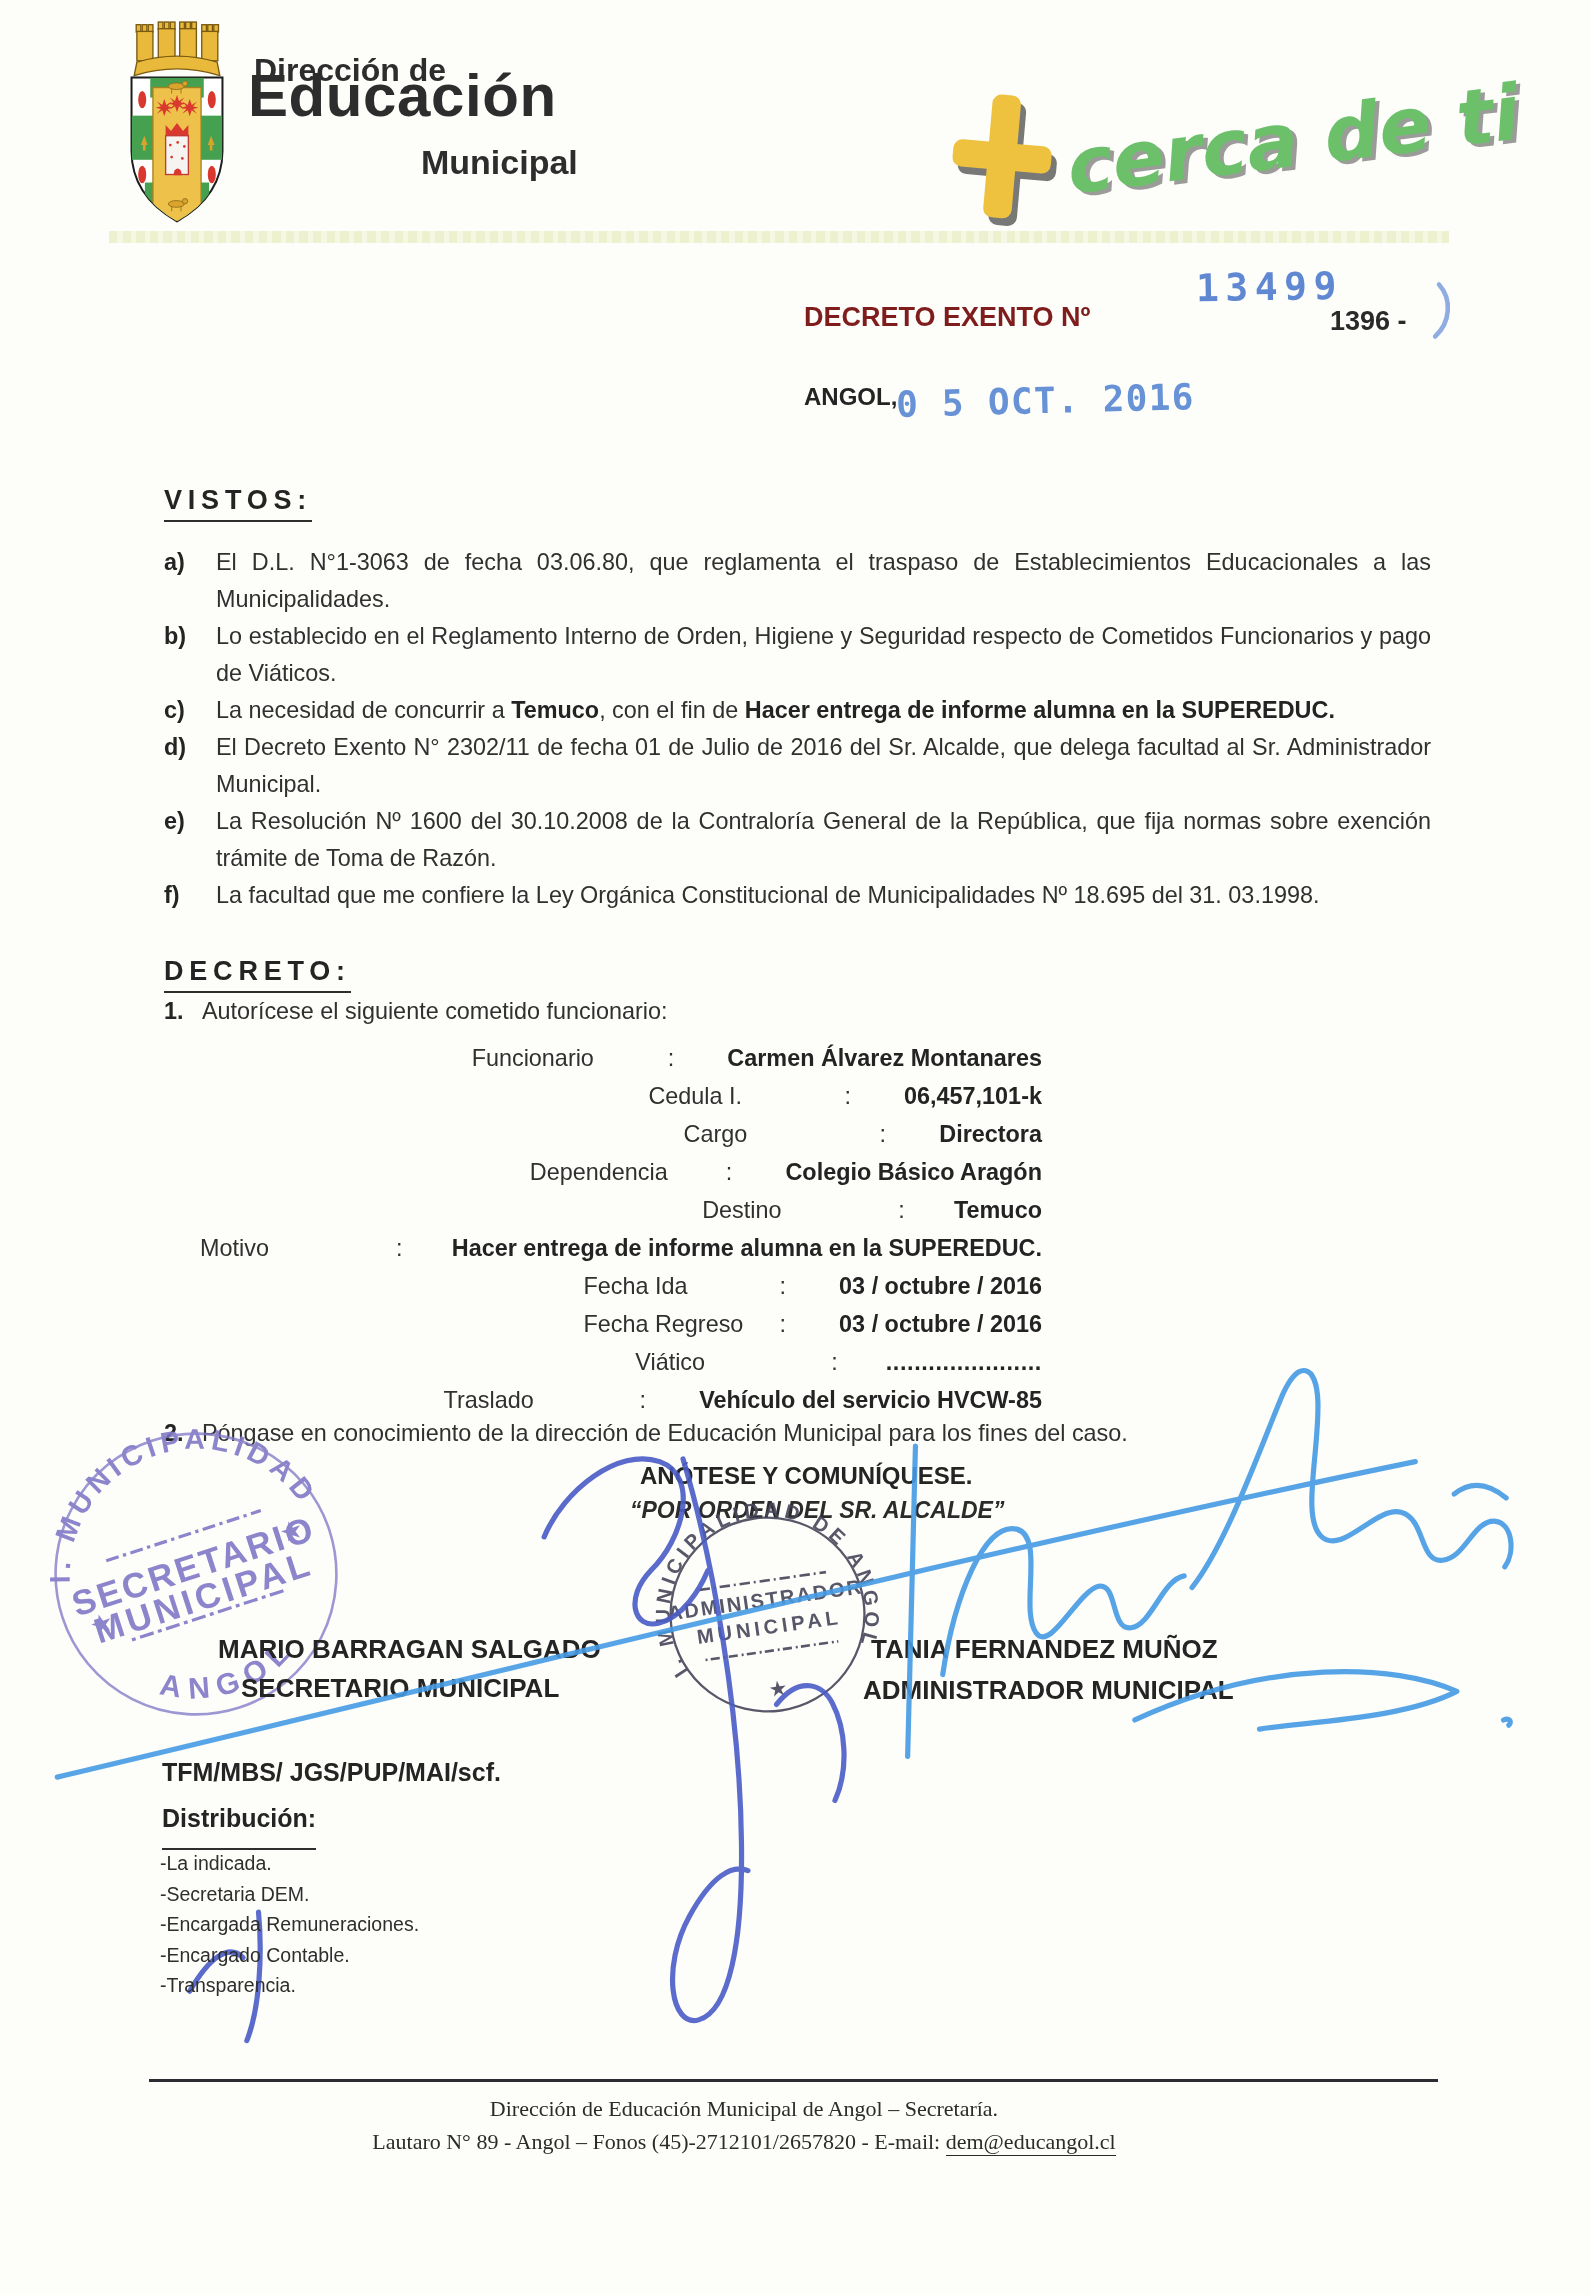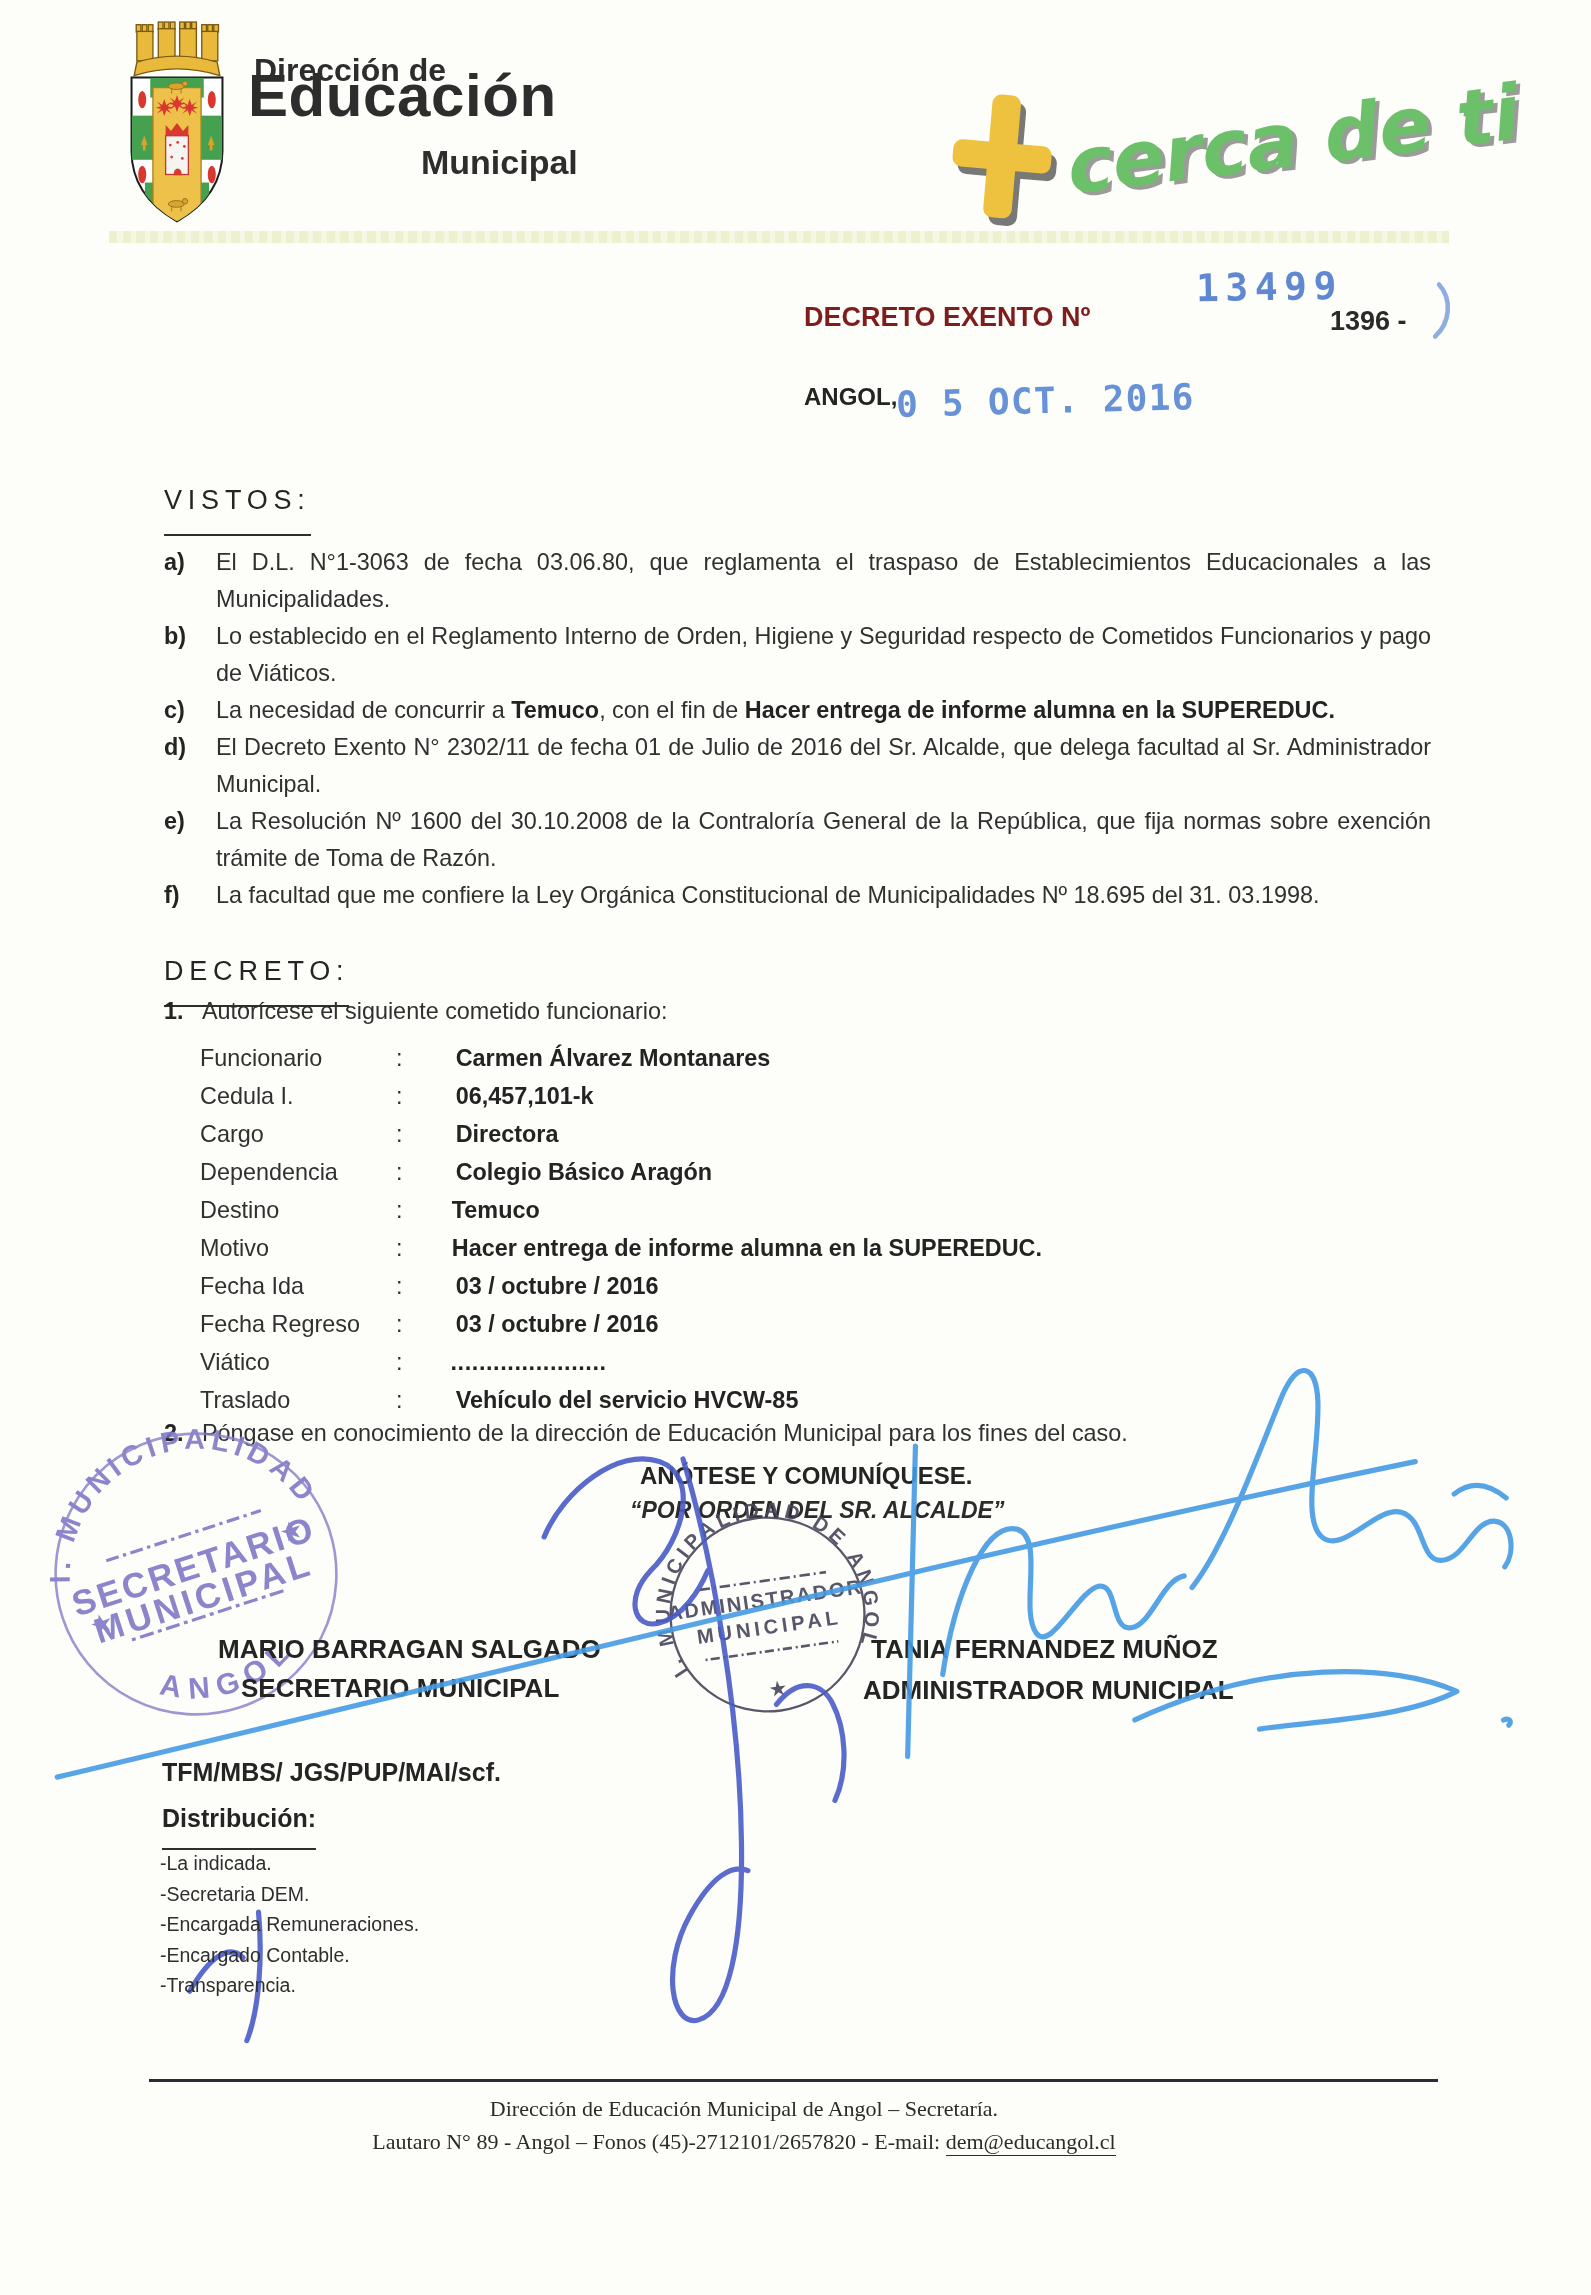--- a/index.html
+++ b/index.html
@@ -14,37 +14,37 @@
         background:repeating-linear-gradient(90deg,#ecf0cd 0 8.4px,#f5f7e2 8.4px 13.6px);opacity:.95;}
   
   .t-label{left:804px;top:299px;font-size:27px;font-weight:700;color:#7f1d1d;}
   .t-stamp{left:1196px;top:269px;font-size:38px;font-weight:700;color:#4f7bce;
            font-family:"DejaVu Sans Mono",monospace;letter-spacing:6.5px;transform:rotate(-1deg);opacity:.9;}
   .t-num{left:1330px;top:303px;font-size:27px;font-weight:600;color:#2a2a2a;}
   .t-place{left:804px;top:378px;font-size:24px;font-weight:700;color:#242424;}
   .t-date{left:896px;top:382px;font-size:36px;font-weight:700;color:#5484d2;
           font-family:"DejaVu Sans Mono",monospace;letter-spacing:1.3px;transform:rotate(-1.5deg);opacity:.88;}
   
-  .h-underline{font-size:27px;font-weight:400;color:#242424;letter-spacing:5.8px;
-               border-bottom:2.6px solid #2e2e2e;padding-bottom:15px;}
+  .h-underline{font-size:27px;font-weight:700;color:#242424;letter-spacing:5.8px;
+               border-bottom:2.6px solid #2e2e2e;padding-bottom:1px;}
   .vistos-h{left:164px;top:482px;}
   .decreto-h{left:164px;top:953px;}
   
   body, .bodytxt{font-size:23.4px;line-height:37px;}
   .vlist{left:164px;top:544px;width:1267px;}
   .vli{display:flex;}
   .vli-label{width:52px;font-weight:700;flex:none;color:#242424;}
   .vli-text{flex:1;text-align:justify;}
   .b{font-weight:700;color:#232323;}
   .ditem{width:1267px;display:flex;}
   .ditem1{left:164px;top:993px;}
   .ditem2{left:164px;top:1415px;}
   .d-num{width:38px;flex:none;font-weight:700;color:#242424;}
   .fields{left:200px;top:1040px;}
-  .frow{display:flex;height:38px;}
+  .frow{display:flex;height:38px;justify-content:flex-end;}
   .flabel{width:196px;flex:none;}
   .fcolon{margin-right:5.2px;}
   .fvalue{font-weight:700;color:#232323;margin-left:48px;}
   .fvalue.dots{font-weight:600;letter-spacing:0.6px;}
   
   .anotese{left:640px;top:1457px;font-size:24px;font-weight:700;color:#242424;}
   .pororden{left:630px;top:1492px;font-size:23px;font-style:italic;font-weight:600;color:#2b2b2b;}
   .sig-name{font-size:26px;font-weight:700;color:#242424;white-space:nowrap;}
   .sig-title{font-size:26px;font-weight:700;color:#242424;white-space:nowrap;}
   .mario-name{left:218px;top:1631px;}

